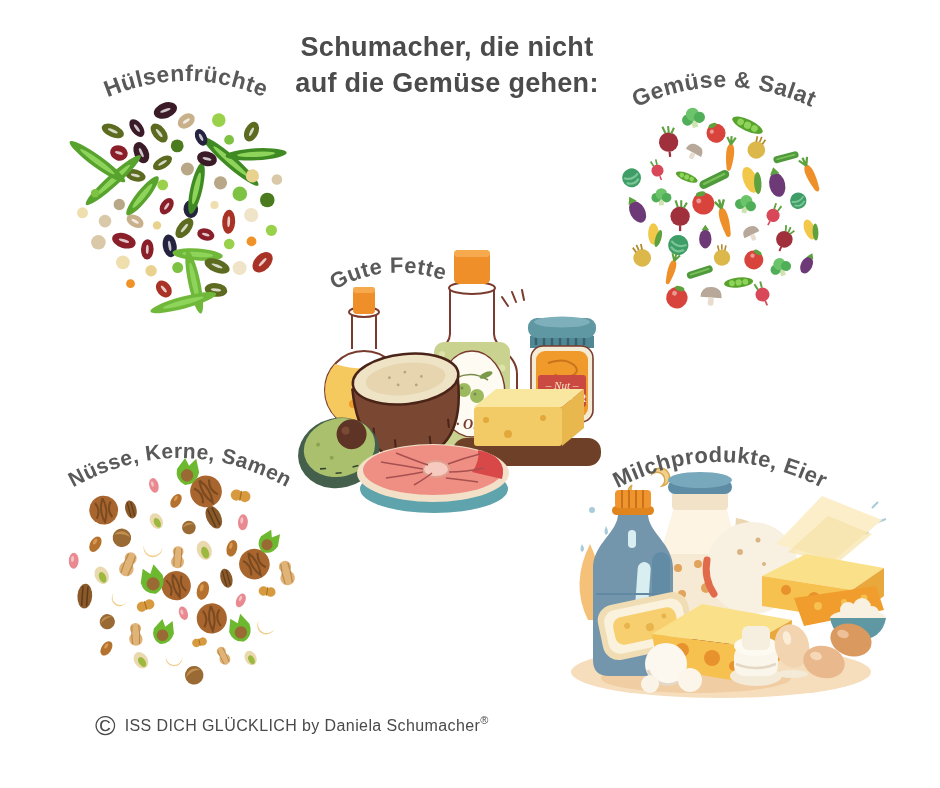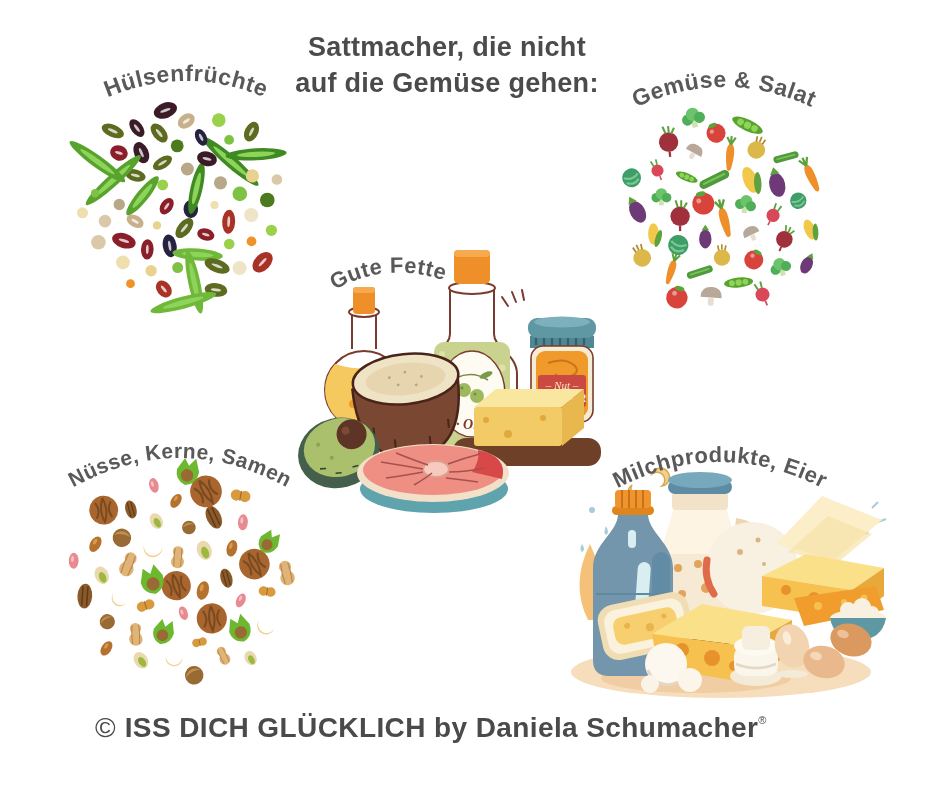--- a/index.html
+++ b/index.html
@@ -6,30 +6,30 @@
   .canvas{position:relative;width:940px;height:788px;background:#ffffff;font-family:"Liberation Sans",sans-serif;overflow:hidden;}
   .title{position:absolute;left:27px;top:30px;width:840px;text-align:center;font-weight:700;font-size:27px;line-height:1.32;color:#4b4b4b;letter-spacing:.3px;}
   .arc-label{position:absolute;overflow:visible;}
   .arc-text{font-family:"Liberation Sans",sans-serif;font-weight:700;fill:#595959;letter-spacing:.5px;}
   .cluster,.illus{position:absolute;overflow:visible;}
   .oil-text{font-family:"Liberation Serif",serif;font-style:italic;font-weight:700;font-size:14px;fill:#7a3b2e;}
   .jar-script{font-family:"Liberation Serif",serif;font-style:italic;font-size:11px;fill:#f7e8c8;}
   .jar-bold{font-family:"Liberation Sans",sans-serif;font-weight:700;font-size:11px;letter-spacing:1px;fill:#f7e8c8;}
   .footer{position:absolute;left:95px;top:712px;display:flex;align-items:center;color:#4a4a4a;}
   .copy-sym{font-size:28px;font-weight:400;line-height:1;margin-right:9px;}
-  .footer-text{font-size:28px;letter-spacing:.4px;font-weight:700;}
+  .footer-text{font-size:16px;letter-spacing:.4px;font-weight:400;}
   .reg{font-size:11px;align-self:flex-start;margin-top:2px;}
 </style>
 </head>
 <body>
 
 <div class="canvas">
 
   <div class="title">
-    <div>Sattmacher, die nicht</div>
+    <div>Schumacher, die nicht</div>
     <div>auf die Gemüse gehen:</div>
   </div>
 
   <svg class="arc-label" style="left:66px;top:44px;width:240px;height:72px" viewBox="0 0 240 72">
     <defs>
         <path id="arc-legumes" d="M12,68 Q120,6 228,68" fill="none"></path>
       </defs>
     <text class="arc-text" font-size="23"><textPath href="#arc-legumes" startOffset="50%" text-anchor="middle">Hülsenfrüchte</textPath></text>
   </svg>
   <svg class="cluster" id="cluster-legumes" style="left:62px;top:90px;width:242px;height:232px" viewBox="0 0 242 232">

